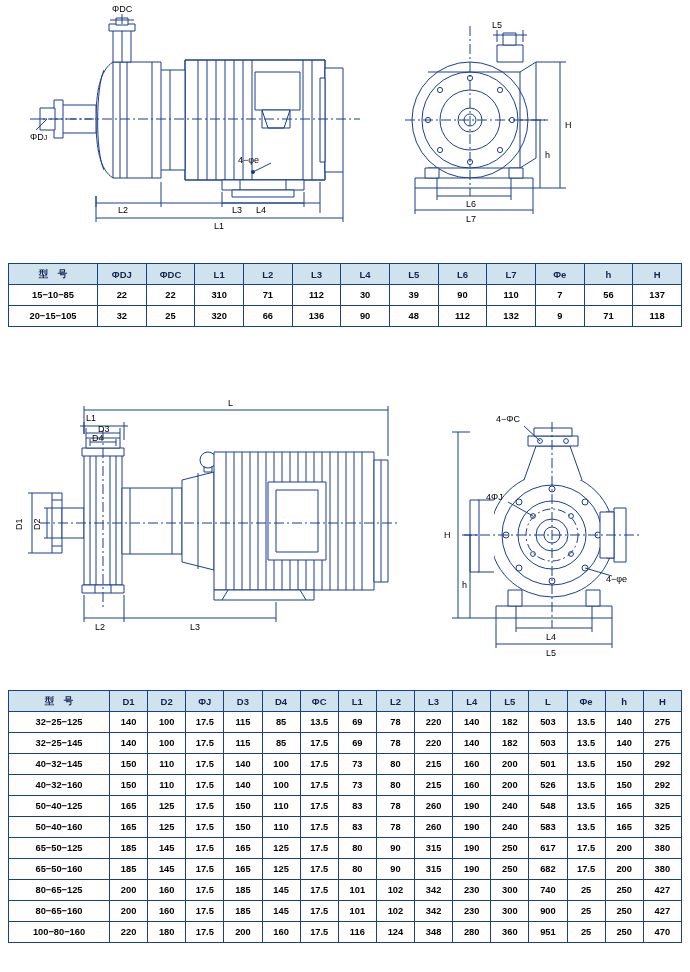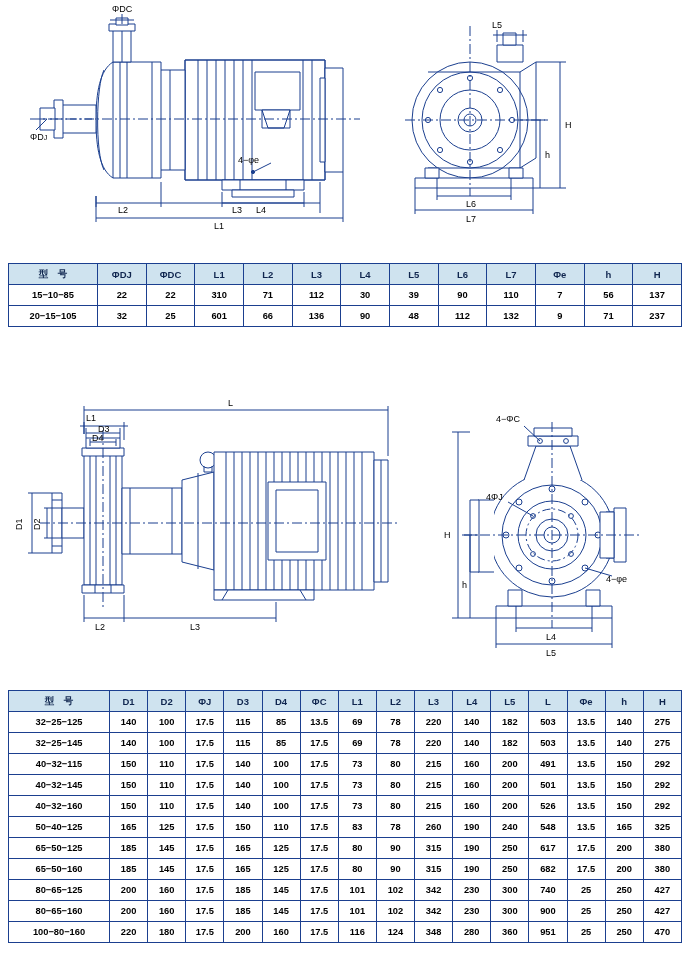--- a/index.html
+++ b/index.html
@@ -232,30 +232,30 @@
           <td>90</td>
           <td>110</td>
           <td>7</td>
           <td>56</td>
           <td>137</td>
         </tr>
         <tr>
           <td class="model-col">20−15−105</td>
           <td>32</td>
           <td>25</td>
-          <td>601</td>
+          <td>320</td>
           <td>66</td>
           <td>136</td>
           <td>90</td>
           <td>48</td>
           <td>112</td>
           <td>132</td>
           <td>9</td>
           <td>71</td>
-          <td>237</td>
+          <td>118</td>
         </tr>
       </tbody>
     </table>
   </div>
 
   <div class="drawing" id="drawing-bottom">
     <svg width="690" height="320" viewBox="0 0 690 320">
       <g fill="none" stroke="#1b3f8f" stroke-width="1" stroke-linejoin="round">
 
         <rect x="52" y="133" width="10" height="60" fill="#ffffff"></rect>
@@ -486,38 +486,20 @@
             <td>78</td>
             <td>220</td>
             <td>140</td>
             <td>182</td>
             <td>503</td>
             <td>13.5</td>
             <td>140</td>
             <td>275</td>
           </tr>
           <tr>
-            <td class="model-col">40−32−115</td>
-            <td>150</td>
-            <td>110</td>
-            <td>17.5</td>
-            <td>140</td>
-            <td>100</td>
-            <td>17.5</td>
-            <td>73</td>
-            <td>80</td>
-            <td>215</td>
-            <td>160</td>
-            <td>200</td>
-            <td>491</td>
-            <td>13.5</td>
-            <td>150</td>
-            <td>292</td>
-          </tr>
-          <tr>
             <td class="model-col">40−32−145</td>
             <td>150</td>
             <td>110</td>
             <td>17.5</td>
             <td>140</td>
             <td>100</td>
             <td>17.5</td>
             <td>73</td>
             <td>80</td>
             <td>215</td>
@@ -558,20 +540,38 @@
             <td>78</td>
             <td>260</td>
             <td>190</td>
             <td>240</td>
             <td>548</td>
             <td>13.5</td>
             <td>165</td>
             <td>325</td>
           </tr>
           <tr>
+            <td class="model-col">50−40−160</td>
+            <td>165</td>
+            <td>125</td>
+            <td>17.5</td>
+            <td>150</td>
+            <td>110</td>
+            <td>17.5</td>
+            <td>83</td>
+            <td>78</td>
+            <td>260</td>
+            <td>190</td>
+            <td>240</td>
+            <td>583</td>
+            <td>13.5</td>
+            <td>165</td>
+            <td>325</td>
+          </tr>
+          <tr>
             <td class="model-col">65−50−125</td>
             <td>185</td>
             <td>145</td>
             <td>17.5</td>
             <td>165</td>
             <td>125</td>
             <td>17.5</td>
             <td>80</td>
             <td>90</td>
             <td>315</td>

